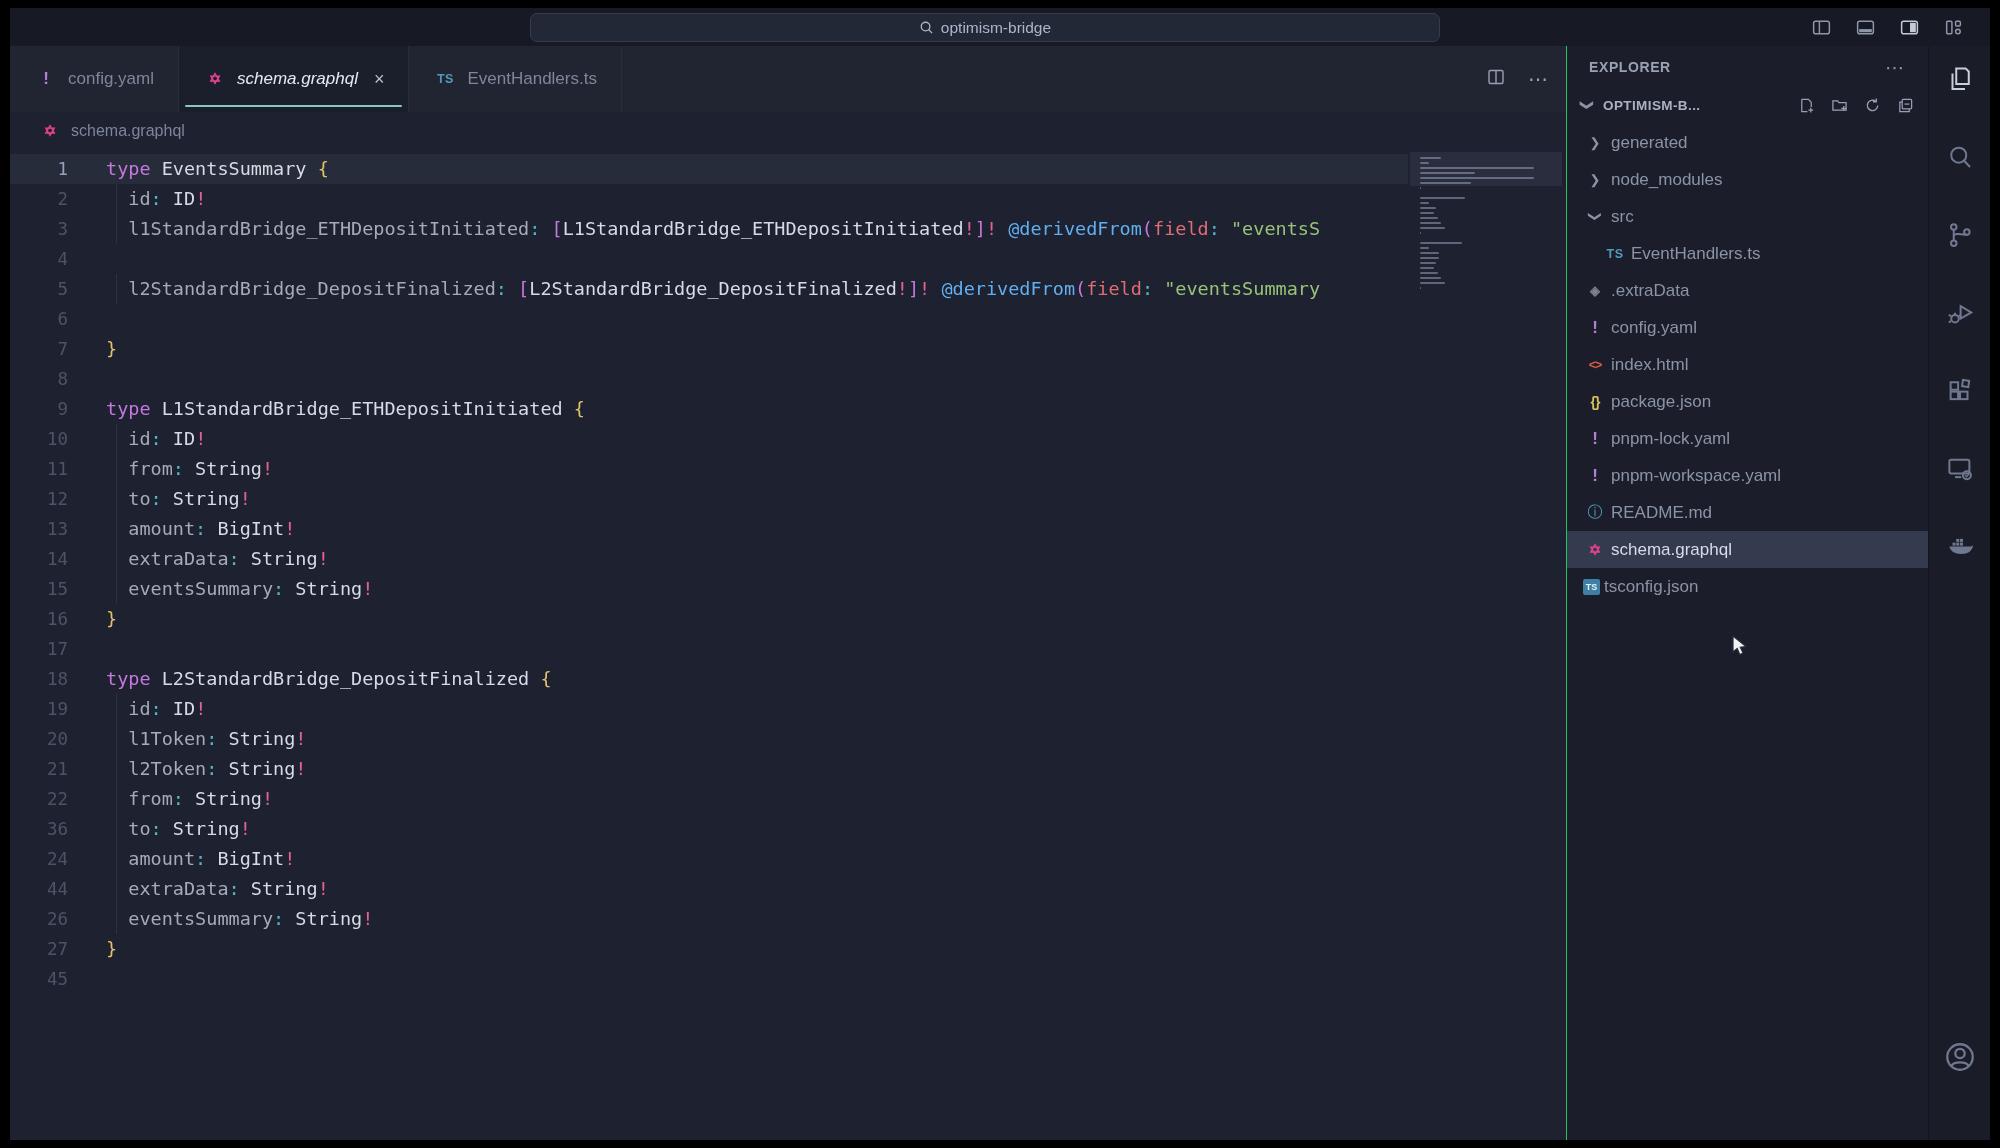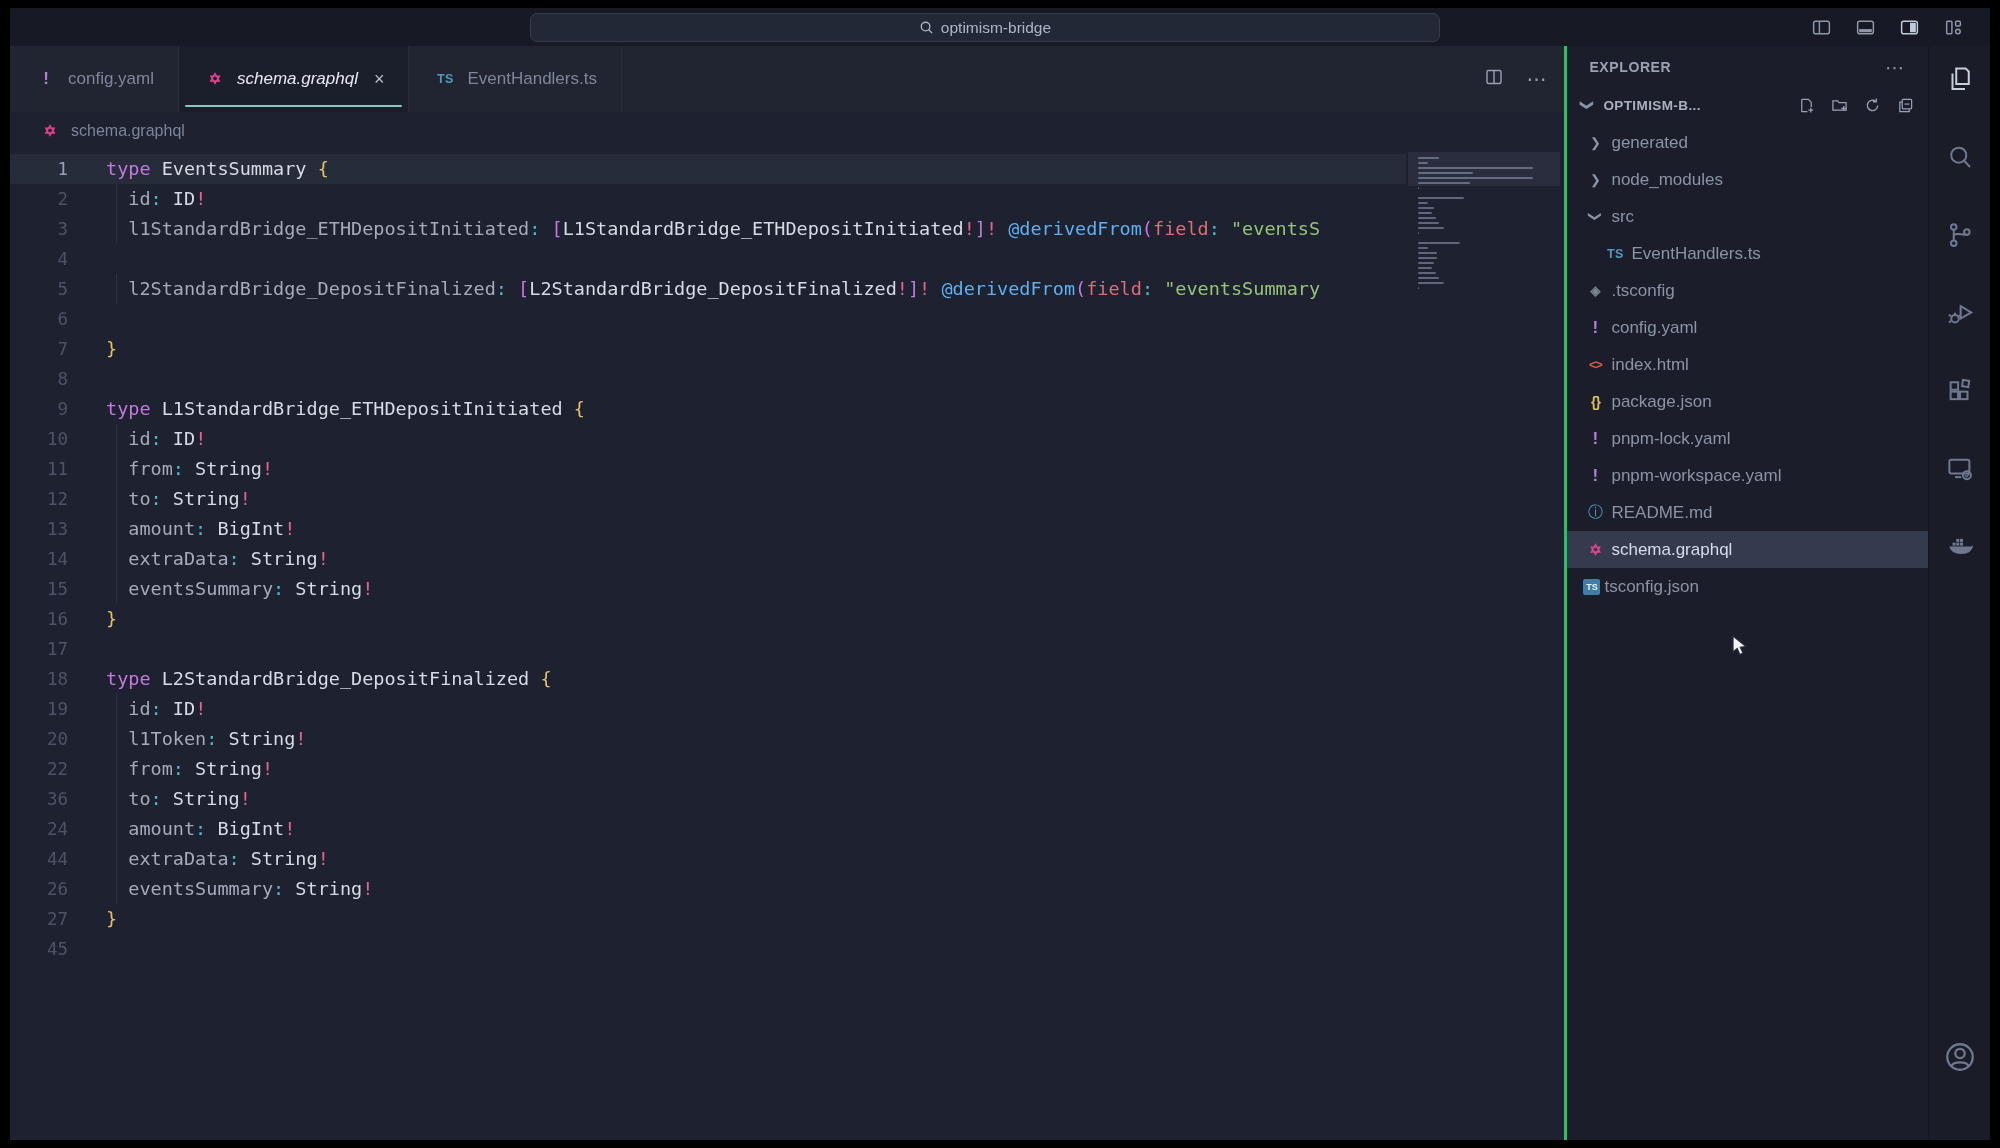--- a/index.html
+++ b/index.html
@@ -12,21 +12,21 @@
   .arrow-back{color:#c6ccdb;cursor:default;}
   .arrow-fwd{color:#565d72;}
   .searchbox{position:absolute;left:520px;top:5px;width:908px;height:27px;background:#232837;border:1px solid #363c50;border-radius:7px;display:flex;align-items:center;justify-content:center;gap:7px;color:#aeb5c8;font-size:15.5px;}
   .searchbox svg{flex:0 0 auto;}
   .layout-actions{position:absolute;right:26px;top:0;height:38px;display:flex;align-items:center;gap:22px;}
   .layout-actions .lbtn{width:22px;height:22px;display:flex;align-items:center;justify-content:center;}
 
   
   .main{display:flex;height:1094px;}
   .editor-group{width:1556px;display:flex;flex-direction:column;background:#1d2130;}
-  .sidebar{width:361px;background:#1b1e2a;border-left:3px solid #22c55e;position:relative;}
+  .sidebar{width:361px;background:#1b1e2a;border-left:1px solid #22c55e;position:relative;}
   .activity{width:62px;background:#1a1d28;border-left:1px solid #14161f;position:relative;display:flex;flex-direction:column;align-items:center;padding-top:18px;box-sizing:border-box;}
 
   
   .tabbar{height:66px;background:#212431;display:flex;align-items:stretch;position:relative;}
   .tab{position:relative;display:flex;align-items:center;gap:10px;padding:0 24px;font-size:17px;color:#7e869c;border-right:1px solid #2a2e3c;background:#212431;}
   .tab.active{background:#1b1f2c;color:#e6e9f0;}
   .tab-label.it{font-style:italic;}
   .tab-close{margin-left:6px;font-size:18px;color:#b9c0d0;}
   .tab-underline{position:absolute;left:6px;right:6px;bottom:5px;height:2.5px;background:#85cabc;border-radius:2px;}
   .tab-actions{position:absolute;right:16px;top:0;height:66px;display:flex;align-items:center;gap:22px;color:#9aa1b4;}
@@ -193,20 +193,21 @@
             <div class="cl"><span class="ln">11</span><span class="ct guide"><span class="tk-f">  from</span><span class="tk-c">:</span><span class="tk-t"> String</span><span class="tk-x">!</span></span></div>
             <div class="cl"><span class="ln">12</span><span class="ct guide"><span class="tk-f">  to</span><span class="tk-c">:</span><span class="tk-t"> String</span><span class="tk-x">!</span></span></div>
             <div class="cl"><span class="ln">13</span><span class="ct guide"><span class="tk-f">  amount</span><span class="tk-c">:</span><span class="tk-t"> BigInt</span><span class="tk-x">!</span></span></div>
             <div class="cl"><span class="ln">14</span><span class="ct guide"><span class="tk-f">  extraData</span><span class="tk-c">:</span><span class="tk-t"> String</span><span class="tk-x">!</span></span></div>
             <div class="cl"><span class="ln">15</span><span class="ct guide"><span class="tk-f">  eventsSummary</span><span class="tk-c">:</span><span class="tk-t"> String</span><span class="tk-x">!</span></span></div>
             <div class="cl"><span class="ln">16</span><span class="ct"><span class="tk-y">}</span></span></div>
             <div class="cl"><span class="ln">17</span><span class="ct"></span></div>
             <div class="cl"><span class="ln">18</span><span class="ct"><span class="tk-k">type</span><span class="tk-t"> L2StandardBridge_DepositFinalized </span><span class="tk-y">{</span></span></div>
             <div class="cl"><span class="ln">19</span><span class="ct guide"><span class="tk-f">  id</span><span class="tk-c">:</span><span class="tk-t"> ID</span><span class="tk-x">!</span></span></div>
             <div class="cl"><span class="ln">20</span><span class="ct guide"><span class="tk-f">  l1Token</span><span class="tk-c">:</span><span class="tk-t"> String</span><span class="tk-x">!</span></span></div>
+            <div class="cl"><span class="ln">21</span><span class="ct guide"><span class="tk-f">  l2Token</span><span class="tk-c">:</span><span class="tk-t"> String</span><span class="tk-x">!</span></span></div>
             <div class="cl"><span class="ln">22</span><span class="ct guide"><span class="tk-f">  from</span><span class="tk-c">:</span><span class="tk-t"> String</span><span class="tk-x">!</span></span></div>
             <div class="cl"><span class="ln">36</span><span class="ct guide"><span class="tk-f">  to</span><span class="tk-c">:</span><span class="tk-t"> String</span><span class="tk-x">!</span></span></div>
             <div class="cl"><span class="ln">24</span><span class="ct guide"><span class="tk-f">  amount</span><span class="tk-c">:</span><span class="tk-t"> BigInt</span><span class="tk-x">!</span></span></div>
             <div class="cl"><span class="ln">44</span><span class="ct guide"><span class="tk-f">  extraData</span><span class="tk-c">:</span><span class="tk-t"> String</span><span class="tk-x">!</span></span></div>
             <div class="cl"><span class="ln">26</span><span class="ct guide"><span class="tk-f">  eventsSummary</span><span class="tk-c">:</span><span class="tk-t"> String</span><span class="tk-x">!</span></span></div>
             <div class="cl"><span class="ln">27</span><span class="ct"><span class="tk-y">}</span></span></div>
             <div class="cl"><span class="ln">45</span><span class="ct"></span></div>
           </div>
         <div class="minimap">
           <div class="mm-slider"></div>
@@ -293,21 +294,21 @@
           <div class="trow" style="padding-left: 16px;">
             <span class="chev down">❯</span>
             <span class="tlabel">src</span>
           </div>
           <div class="trow" style="padding-left: 36px;">
             <span class="fi fi-ts">TS</span>
             <span class="tlabel">EventHandlers.ts</span>
           </div>
           <div class="trow" style="padding-left: 16px;">
             <span class="fi fi-git">◈</span>
-            <span class="tlabel">.tsconfig</span>
+            <span class="tlabel">.extraData</span>
           </div>
           <div class="trow" style="padding-left: 16px;">
             <span class="fi fi-yaml">!</span>
             <span class="tlabel">config.yaml</span>
           </div>
           <div class="trow" style="padding-left: 16px;">
             <span class="fi fi-html">&lt;&gt;</span>
             <span class="tlabel">index.html</span>
           </div>
           <div class="trow" style="padding-left: 16px;">

